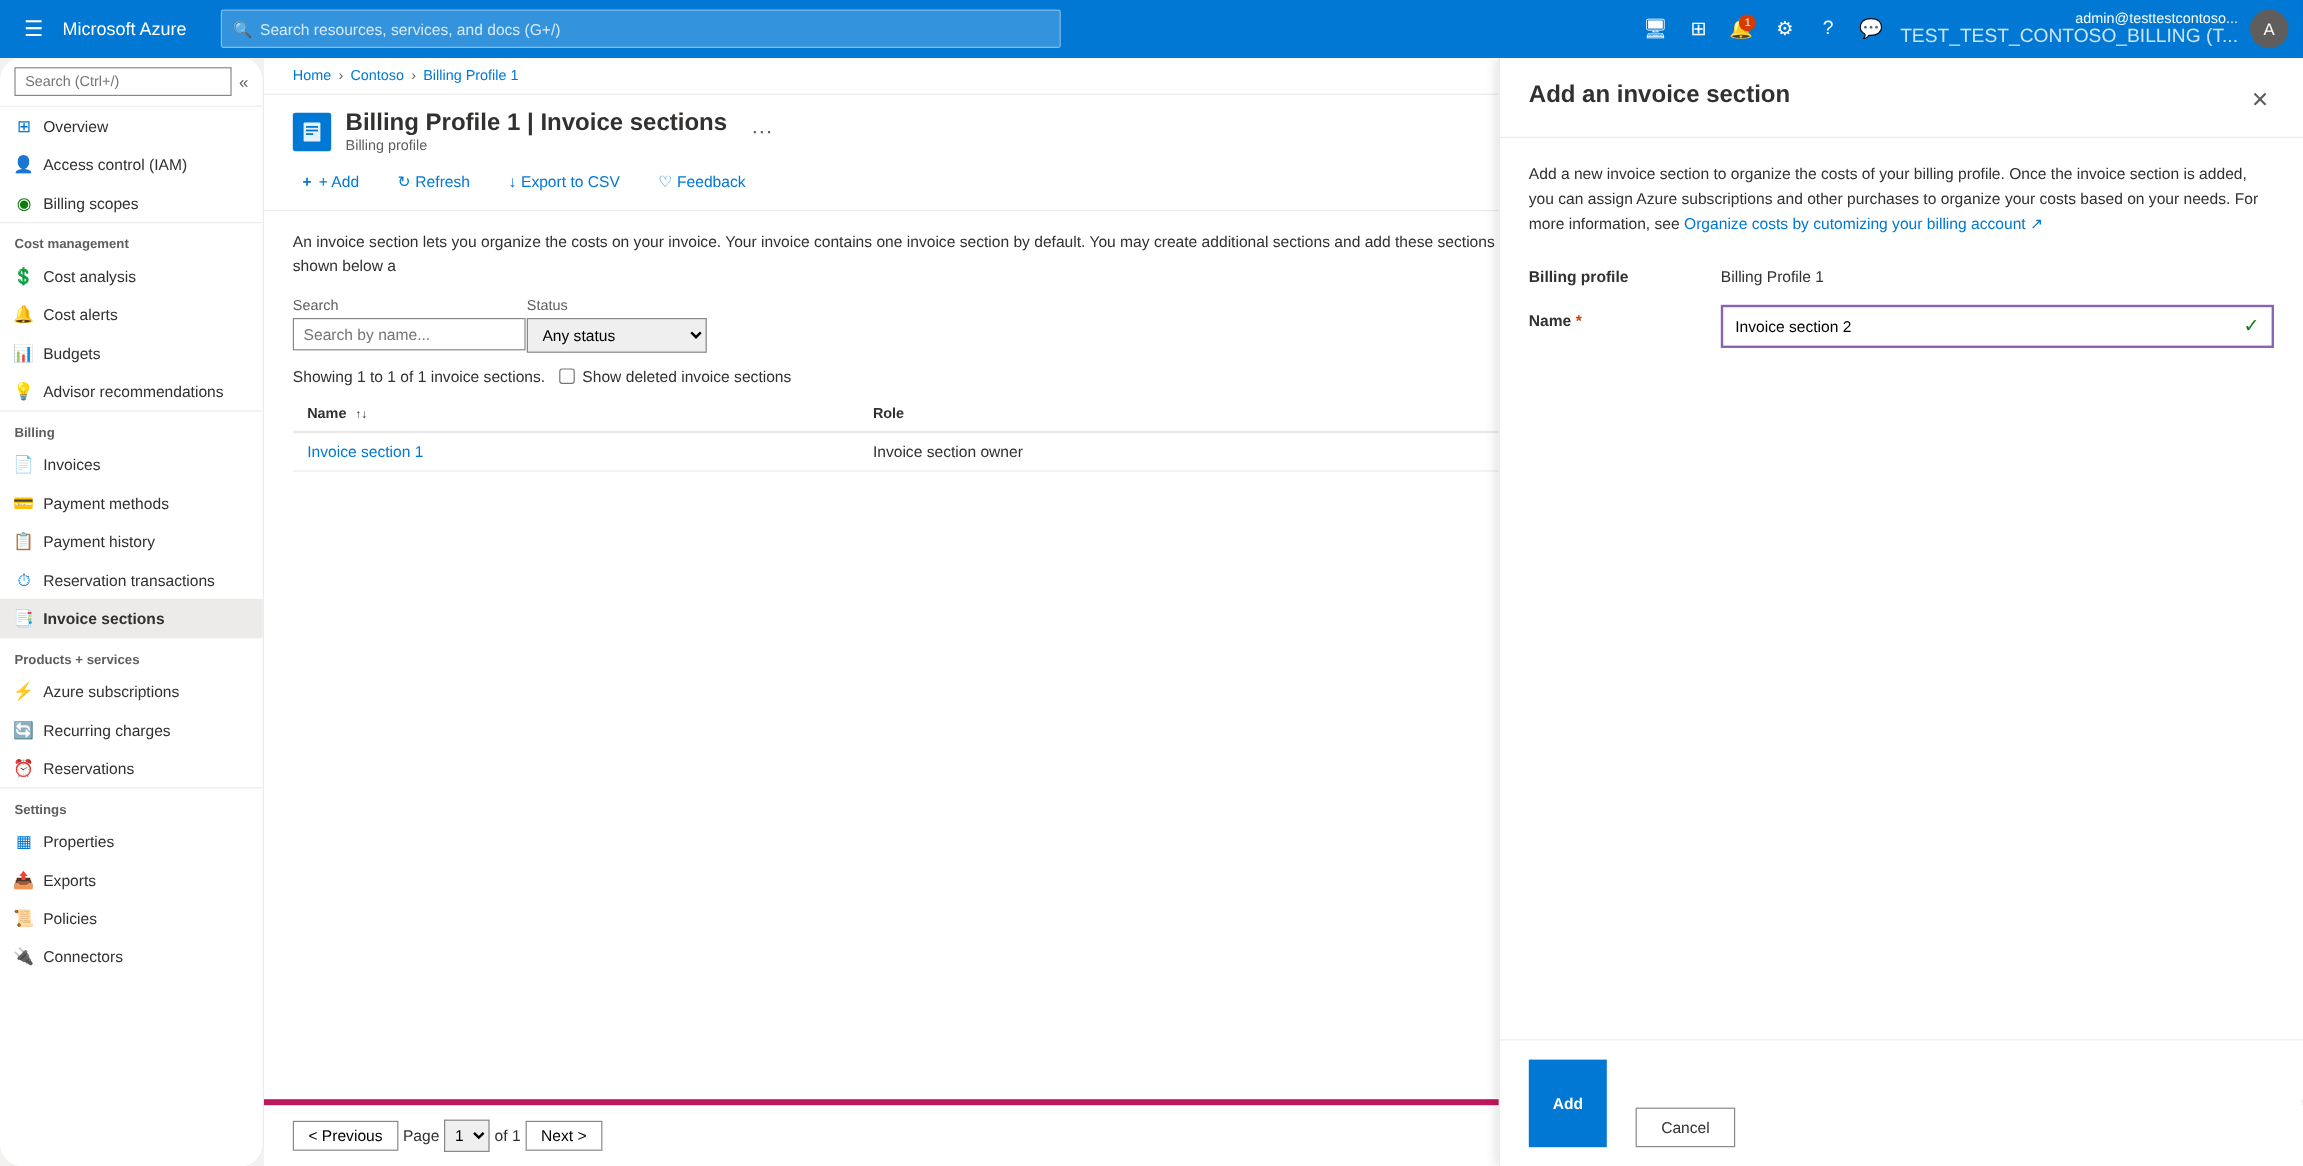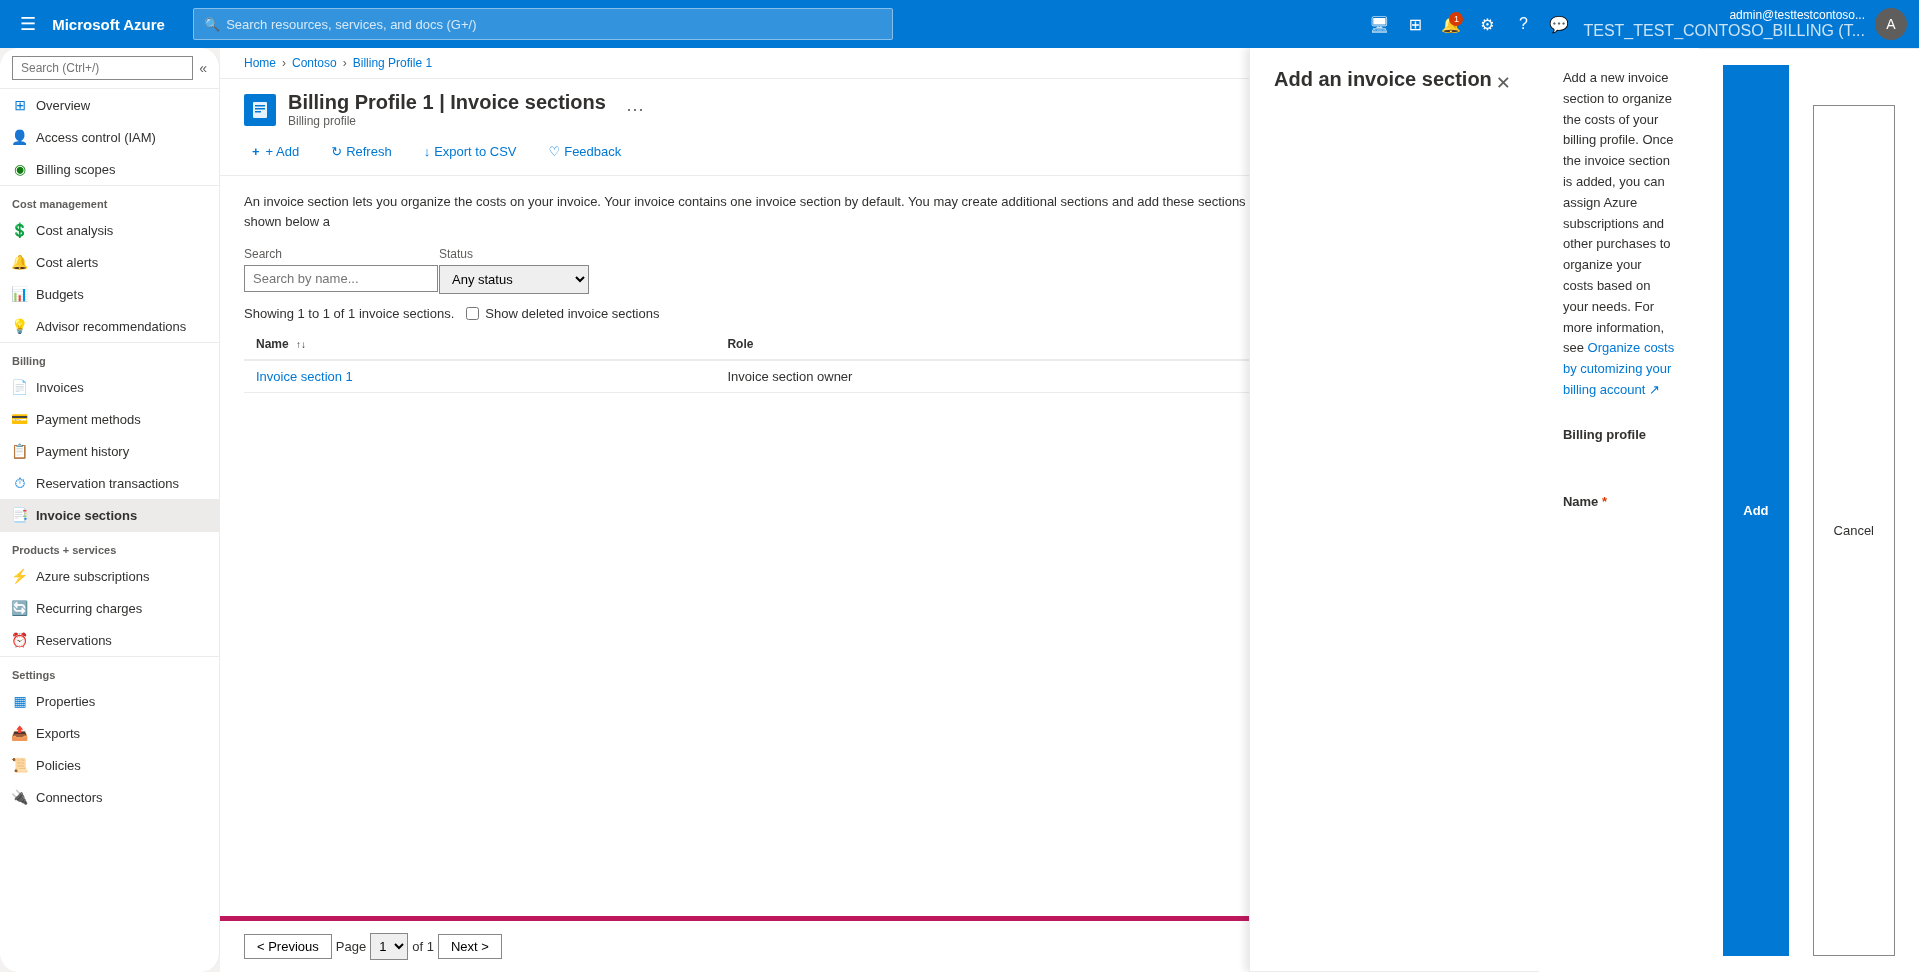--- a/index.html
+++ b/index.html
@@ -3,21 +3,21 @@
   <meta charset="utf-8">
   <style>
     * { margin: 0; padding: 0; box-sizing: border-box; }
     body { font-family: 'Segoe UI', Arial, sans-serif; font-size: 13px; color: #323130; background: #f3f2f1; overflow: hidden; }
 
     
     .top-nav {
       display: flex; align-items: center; background: #0078d4; height: 48px; padding: 0 12px; gap: 8px; position: fixed; top: 0; left: 0; right: 0; z-index: 100;
     }
     .hamburger { color: white; font-size: 18px; cursor: pointer; padding: 4px 8px; }
-    .brand { color: white; font-weight: 700; font-size: 15px; white-space: nowrap; }
+    .brand { color: white; font-weight: 400; font-size: 15px; white-space: nowrap; }
     .search-bar {
       flex: 1; max-width: 700px; margin: 0 20px; background: rgba(255,255,255,0.2); border: 1px solid rgba(255,255,255,0.4); border-radius: 2px;
       display: flex; align-items: center; padding: 0 10px; height: 32px; color: white;
     }
     .search-bar input { background: transparent; border: none; outline: none; color: white; font-size: 13px; flex: 1; }
     .search-bar input::placeholder { color: rgba(255,255,255,0.8); }
     .search-icon { color: rgba(255,255,255,0.8); margin-right: 6px; }
     .nav-icons { display: flex; gap: 4px; margin-left: auto; align-items: center; }
     .nav-icon { color: white; width: 32px; height: 32px; display: flex; align-items: center; justify-content: center; cursor: pointer; font-size: 16px; position: relative; }
     .nav-badge { position: absolute; top: 4px; right: 4px; background: #d83b01; color: white; border-radius: 50%; width: 14px; height: 14px; font-size: 9px; display: flex; align-items: center; justify-content: center; }
@@ -87,21 +87,21 @@
     .link-cell { color: #0078d4; cursor: pointer; text-decoration: none; }
 
     
     .pagination { padding: 12px 24px; border-top: 5px solid #be185d; display: flex; align-items: center; gap: 4px; }
     .page-btn { border: 1px solid #8a8886; background: white; padding: 4px 12px; cursor: pointer; font-size: 13px; }
     .page-select { border: 1px solid #8a8886; padding: 4px 4px; font-size: 13px; }
 
     
     .side-panel {
       width: 670px; background: white; border-left: 1px solid #edebe9; position: fixed; top: 48px; right: 0; height: calc(100vh - 48px);
-      display: flex; flex-direction: row; box-shadow: -4px 0 8px rgba(0,0,0,0.1); z-index: 50;
+      display: flex; flex-direction: column; box-shadow: -4px 0 8px rgba(0,0,0,0.1); z-index: 50;
     }
     .panel-header { padding: 20px 24px 16px; border-bottom: 1px solid #edebe9; display: flex; align-items: flex-start; justify-content: space-between; }
     .panel-title { font-size: 20px; font-weight: 600; }
     .panel-close { background: transparent; border: none; cursor: pointer; font-size: 18px; color: #605e5c; padding: 4px; }
     .panel-body { flex: 1; padding: 20px 24px; overflow-y: auto; }
     .panel-description { font-size: 13px; color: #323130; line-height: 1.6; margin-bottom: 20px; }
     .panel-description a { color: #0078d4; }
     .panel-field { display: flex; align-items: flex-start; margin-bottom: 16px; }
     .panel-field-label { width: 160px; font-size: 13px; font-weight: 600; color: #323130; flex-shrink: 0; padding-top: 6px; }
     .panel-field-value { font-size: 13px; color: #323130; padding-top: 6px; }

